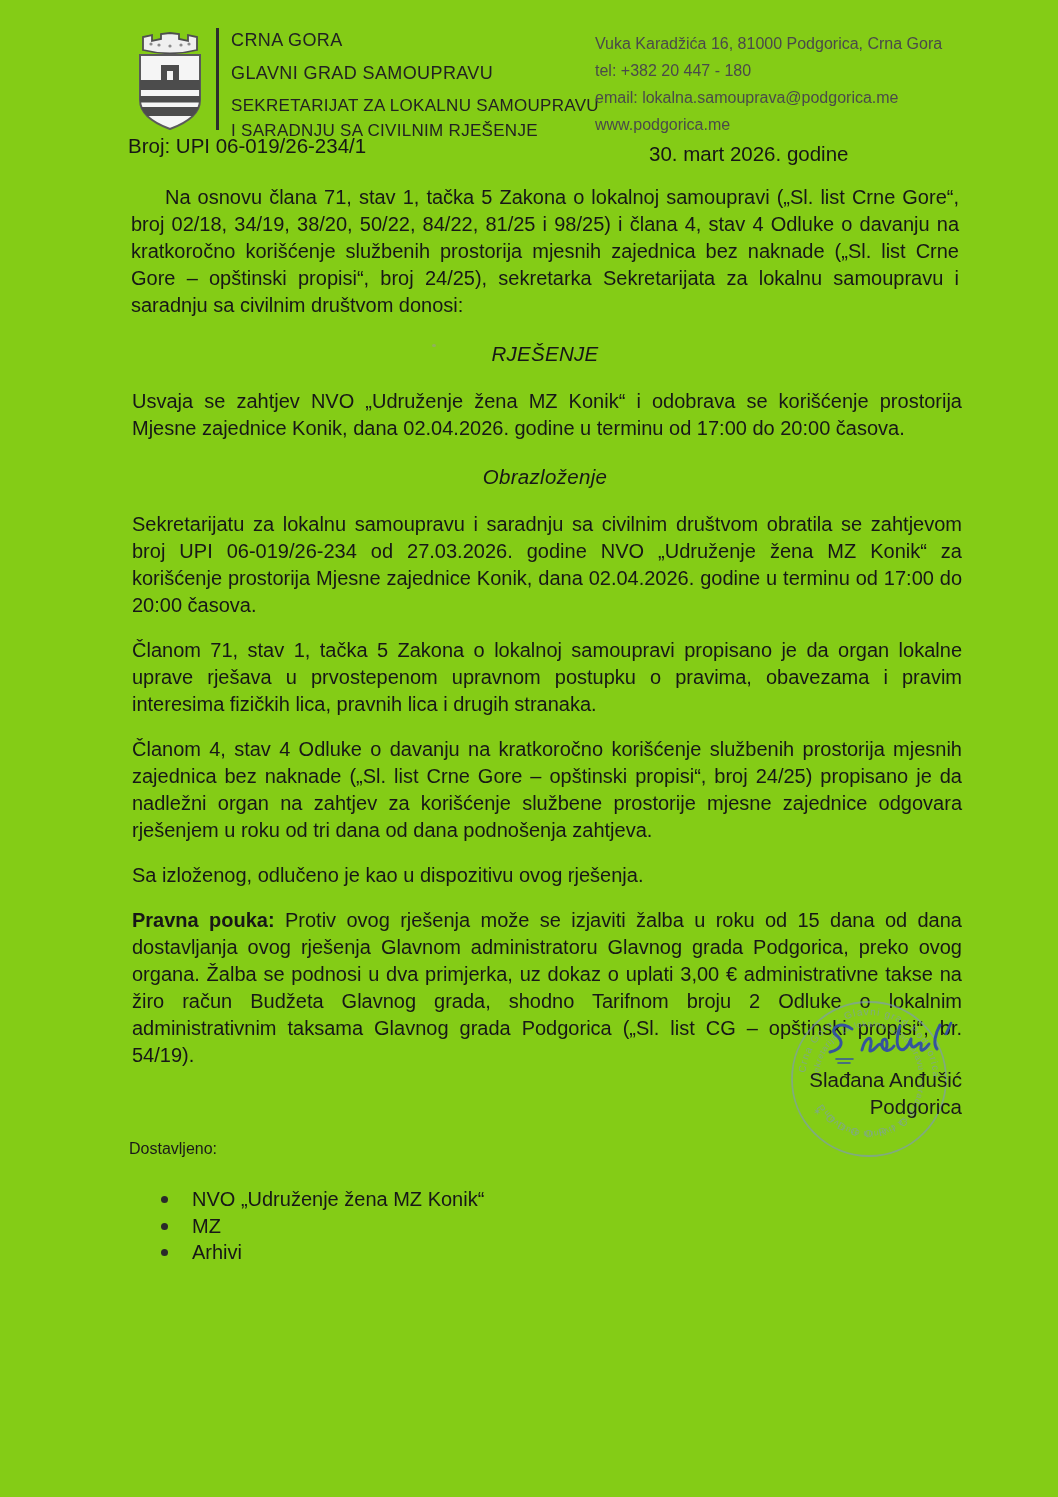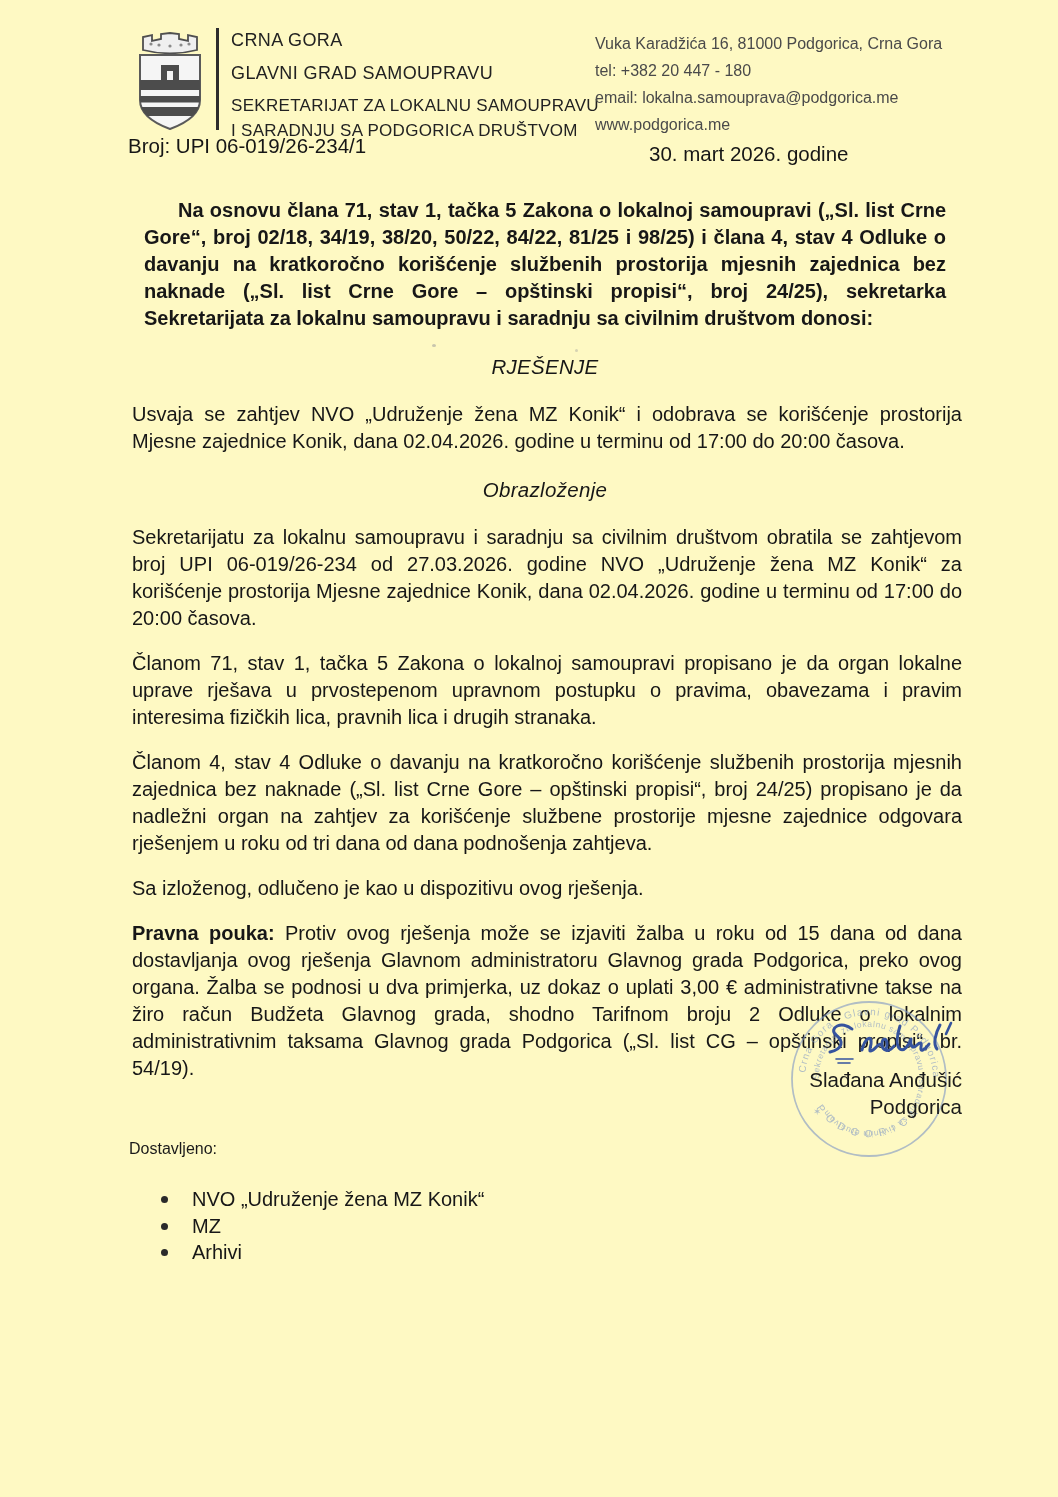--- a/index.html
+++ b/index.html
@@ -1,19 +1,19 @@
 <!DOCTYPE html>
 <html><head>
 <meta charset="utf-8">
 <style>
   * { margin:0; padding:0; box-sizing:border-box; }
   html,body { background:#ffffff; }
   .page {
     position:relative; width:1058px; height:1497px; margin:0 auto;
-    background:#fef9c3; overflow:hidden;
+    background:#84cc16; overflow:hidden;
     font-family:"Liberation Sans", sans-serif; color:#191919;
   }
 
   
   .header-left { position:absolute; top:28px; left:131px; display:flex; align-items:flex-start; }
   .coa { width:78px; height:104px; }
   .hdr-divider { width:3px; height:102px; background:#2d2d2d; margin-left:7px; margin-right:12px; }
   .org-block { padding-top:2px; }
   .org-l1 { font-size:18px; letter-spacing:.4px; margin-bottom:12px; color:#222; }
   .org-l2 { font-size:18px; letter-spacing:.4px; margin-bottom:12px; color:#222; }
@@ -24,21 +24,21 @@
 
   .ref-row { position:absolute; top:134px; left:128px; width:834px; font-size:20.5px; color:#161616; }
   .ref-number { position:absolute; left:0; top:0; }
   .doc-date { position:absolute; left:521px; top:8px; }
 
   
   .doc-body {
     position:absolute; top:181px; left:128px; width:834px;
     font-size:20px; line-height:27px; text-align:justify; color:#171717;
   }
-  .p-intro { text-indent:34px; margin:16px;font-weight:bold; }
+  .p-intro { text-indent:34px; margin:3px; }
   .h-center { font-size:20.5px; font-weight:400; text-align:center; margin:21px 0; letter-spacing:.3px;font-style:italic; }
   .para { margin:0 0 18px 4px; }
   .para:last-child { margin-bottom:0; }
   .bold-inline { font-weight:700; }
 
   
   .stamp-svg { position:absolute; left:783px; top:993px; width:172px; height:172px; }
   .handwriting-svg { position:absolute; left:818px; top:1014px; width:152px; height:60px; }
   .sig-block { position:absolute; top:1066px; right:96px; text-align:right; font-size:20.5px; line-height:27px; color:#1a1a1a; }
 
@@ -85,21 +85,21 @@
         <path fill-rule="evenodd" fill="#4c4c4c" d="M9,52 H30 V37 H48 V52 H69 V62 H9 Z M36,43 H42 V52 H36 Z"></path>
         <rect x="9" y="68" width="60" height="6.5" fill="#4c4c4c"></rect>
         <rect x="9" y="79" width="60" height="9" fill="#4c4c4c"></rect>
       </g>
     </svg>
     <div class="hdr-divider"></div>
     <div class="org-block">
       <div class="org-l1">CRNA GORA</div>
       <div class="org-l2">GLAVNI GRAD SAMOUPRAVU</div>
       <div class="org-l3">SEKRETARIJAT ZA LOKALNU SAMOUPRAVU</div>
-      <div class="org-l4">I SARADNJU SA PODGORICA DRUŠTVOM</div>
+      <div class="org-l4">I SARADNJU SA CIVILNIM RJEŠENJE</div>
     </div>
   </div>
 
   <div class="contact">
     <div>Vuka Karadžića 16, 81000 Podgorica, Crna Gora</div>
     <div>tel: +382 20 447 - 180</div>
     <div>email: lokalna.samouprava@podgorica.me</div>
     <div>www.podgorica.me</div>
   </div>
 

